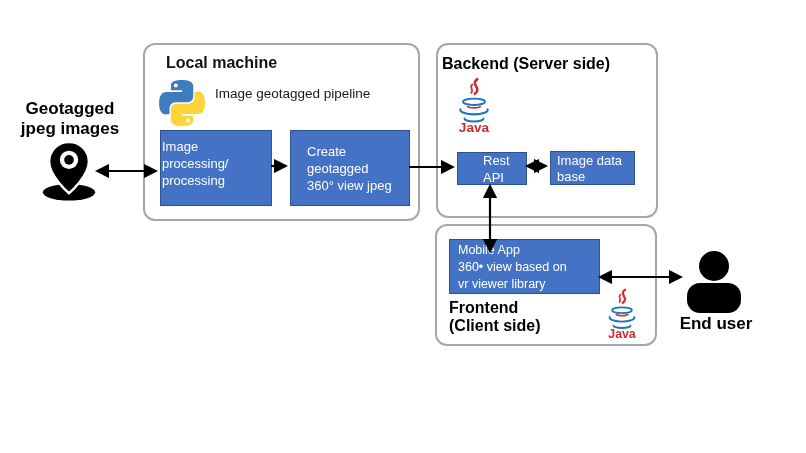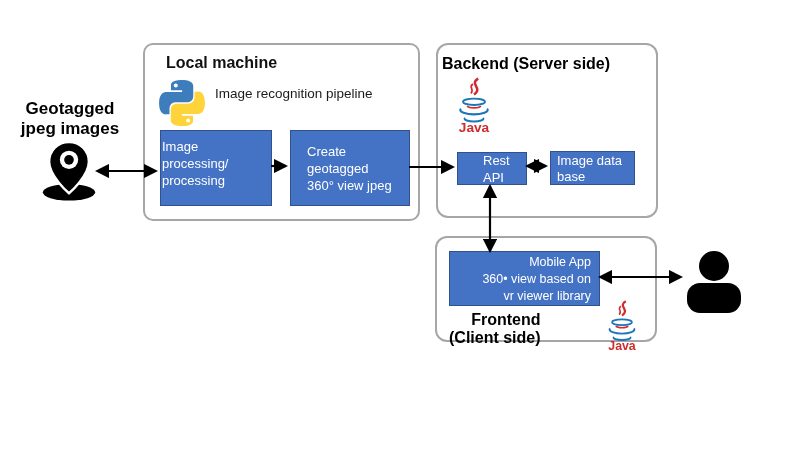--- a/index.html
+++ b/index.html
@@ -50,28 +50,28 @@
     <div>Geotagged</div>
     <div>jpeg images</div>
   </div>
   <svg class="icon-abs" style="left:38px; top:140px;" width="62" height="62" viewBox="0 0 64 64">
     <ellipse class="pin-fill" cx="32" cy="54" rx="27" ry="8.5"></ellipse>
     <path class="pin-fill" stroke="#ffffff" stroke-width="2.5" d="M32 2 C20.5 2 11.5 11 11.5 22.5 C11.5 37.5 32 55 32 55 C32 55 52.5 37.5 52.5 22.5 C52.5 11 43.5 2 32 2 Z"></path>
     <circle cx="32" cy="20.5" r="9.5" fill="#ffffff"></circle>
     <circle class="pin-fill" cx="32" cy="20.5" r="5"></circle>
   </svg>
 
-  <div class="container-box" style="left:143px; top:43px; width:277px; height:178px;border-radius:10px;">
+  <div class="container-box" style="left:143px; top:43px; width:277px; height:178px;">
     <div class="mm-title">Local machine</div>
 
     <svg class="icon-abs" style="left:14px; top:35px;" width="46" height="46" viewBox="0 0 110 110">
       <path class="py-blue" d="M54.9 0C26.8 0 28.6 12.2 28.6 12.2l0 12.6h26.7v3.8H18.1S0.2 26.6 0.2 54.9 15.8 82.2 15.8 82.2h9.3V69.1s-0.5-15.6 15.4-15.6h26.5s14.9 0.2 14.9-14.4V14.9S84.1 0 54.9 0zM40.2 8.5c2.7 0 4.8 2.2 4.8 4.8s-2.2 4.8-4.8 4.8-4.8-2.2-4.8-4.8 2.1-4.8 4.8-4.8z"></path>
       <path class="py-yellow" d="M55.1 110c28.1 0 26.3-12.2 26.3-12.2l0-12.6H54.7v-3.8h37.3s17.9 2 17.9-26.3-15.6-27.3-15.6-27.3h-9.3v13.1s0.5 15.6-15.4 15.6H43.1s-14.9-0.2-14.9 14.4v24.2S24.9 110 55.1 110zm14.7-8.5c-2.7 0-4.8-2.2-4.8-4.8s2.2-4.8 4.8-4.8 4.8 2.2 4.8 4.8-2.1 4.8-4.8 4.8z"></path>
     </svg>
-    <div class="subtle" style="left:70px; top:41px;">Image recognition pipeline</div>
+    <div class="subtle" style="left:70px; top:41px;">Image geotagged pipeline</div>
 
     <div class="pbox" style="left:15px; top:85px; width:112px; height:76px; padding:7px 1px;">
       <div>Image</div>
       <div>processing/</div>
       <div>processing</div>
     </div>
 
     <div class="pbox flexcenter" style="left:145px; top:85px; width:120px; height:76px; padding-left:16px;">
       <div>Create geotagged</div>
       <div>360° view jpeg</div>
@@ -94,21 +94,21 @@
     <div class="pbox flexcenter" style="left:19px; top:107px; width:70px; height:33px; padding-left:25px;">
       <div>Rest API</div>
     </div>
 
     <div class="pbox" style="left:112px; top:106px; width:85px; height:34px; padding:1px 6px; line-height:16px;">
       <div>Image data</div>
       <div>base</div>
     </div>
   </div>
 
-  <div class="container-box" style="left:435px; top:236px; width:222px; height:106px;text-align:right;">
+  <div class="container-box" style="left:435px; top:224px; width:222px; height:122px;">
     <div class="pbox" style="left:12px; top:13px; width:151px; height:55px; padding:2px 8px; font-size:12.5px;">
       <div>Mobile App</div>
       <div>360• view based on</div>
       <div>vr viewer library</div>
     </div>
 
     <div class="heading" style="left:12px; top:73px; line-height:18px;">
       <div>Frontend</div>
       <div>(Client side)</div>
     </div>
@@ -121,20 +121,21 @@
       <path class="java-blue-s" stroke-width="2" d="M7.5 29.5c-3 3 5.5 5.5 12.5 5.5s15.5-2.5 12.5-5.5"></path>
       <path class="java-blue-s" stroke-width="2" d="M11.5 38.5c-2 1.8 3.5 3.2 8.5 3.2s10.5-1.4 8.5-3.2"></path>
       <text class="java-text" x="20" y="52" text-anchor="middle" font-size="13">Java</text>
     </svg>
   </div>
 
   <svg class="icon-abs" style="left:686px; top:251px;" width="58" height="62" viewBox="0 0 58 62">
     <circle cx="28" cy="15" r="15" fill="#000"></circle>
     <rect x="1" y="32" width="54" height="30" rx="13" fill="#000"></rect>
   </svg>
+  <div class="end-label">End user</div>
 
   <svg class="arrows" viewBox="0 0 806 453">
     <defs>
       <marker id="ah" viewBox="0 0 10 10" refX="8.5" refY="5" markerWidth="6.5" markerHeight="6.5" orient="auto-start-reverse">
         <path d="M0 0 L10 5 L0 10 z" fill="#000"></path>
       </marker>
     </defs>
     <line x1="97" y1="171" x2="156" y2="171" stroke="#000" stroke-width="2.2" marker-start="url(#ah)" marker-end="url(#ah)"></line>
     <line x1="271" y1="166" x2="286" y2="166" stroke="#000" stroke-width="2.2" marker-end="url(#ah)"></line>
     <line x1="409" y1="167" x2="453" y2="167" stroke="#000" stroke-width="2.2" marker-end="url(#ah)"></line>

